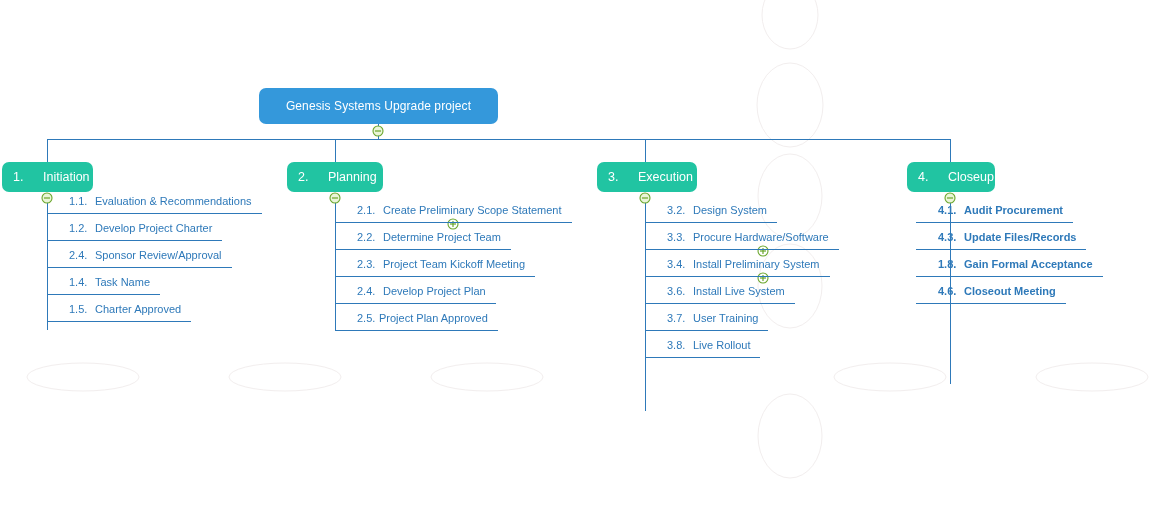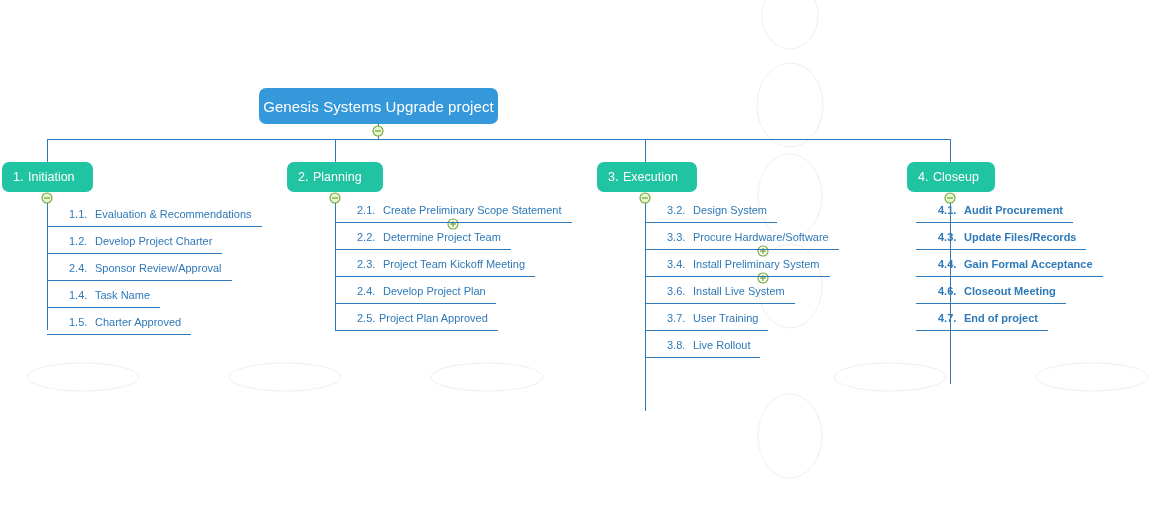--- a/index.html
+++ b/index.html
@@ -51,48 +51,48 @@
     align-items: center;
     white-space: nowrap;
   }
   .node-root {
     left: 259px;
     top: 88px;
     width: 239px;
     height: 36px;
     background: #3498db;
     justify-content: center;
-    font-size: 15px;
+    font-size: 12px;
     letter-spacing: 0.1px;
   }
   .node-l1 {
     height: 30px;
     background: #21c4a2;
     font-size: 12.5px;
     padding: 0 11px;
   }
   .node-l1 .node-num {
     display: inline-block;
     min-width: 13px;
   }
   .node-l1 .node-label {
-    margin-left: 2px;
+    margin-left: 17px;
   }
 
   #node-l1-0 { left: 2px;   top: 162px; width: 91px; }
   #node-l1-1 { left: 287px; top: 162px; width: 96px; }
   #node-l1-2 { left: 597px; top: 162px; width: 100px; }
   #node-l1-3 { left: 907px; top: 162px; width: 88px; }
 
   
   .leaf-group {
     position: absolute;
     z-index: 3;
   }
-  #leaves-0 { left: 47px;  top: 204px; }
+  #leaves-0 { left: 47px;  top: 191px; }
   #leaves-1 { left: 335px; top: 200px; }
   #leaves-2 { left: 645px; top: 200px; }
   #leaves-3 { left: 916px; top: 200px; font-weight: bold; }
 
   .leaf {
     position: relative;
     height: 27px;
     display: flex;
     align-items: flex-start;
     white-space: nowrap;
@@ -261,23 +261,20 @@
       </div>
     </div>
   <div class="leaf-group" id="leaves-3">
       <div class="leaf">
         <span class="leaf-text"><span class="leaf-num">4.1.</span><span class="leaf-label">Audit Procurement</span></span>
       </div>
       <div class="leaf">
         <span class="leaf-text"><span class="leaf-num">4.3.</span><span class="leaf-label">Update Files/Records</span></span>
       </div>
       <div class="leaf">
-        <span class="leaf-text"><span class="leaf-num">4.4.</span><span class="leaf-label">Gain Formal Acceptance</span></span>
+        <span class="leaf-text"><span class="leaf-num">1.8.</span><span class="leaf-label">Gain Formal Acceptance</span></span>
       </div>
       <div class="leaf">
         <span class="leaf-text"><span class="leaf-num">4.6.</span><span class="leaf-label">Closeout Meeting</span></span>
       </div>
-      <div class="leaf">
-        <span class="leaf-text"><span class="leaf-num">4.7.</span><span class="leaf-label">End of project</span></span>
-      </div>
     </div>
 
 </div>
 
 </body></html>

